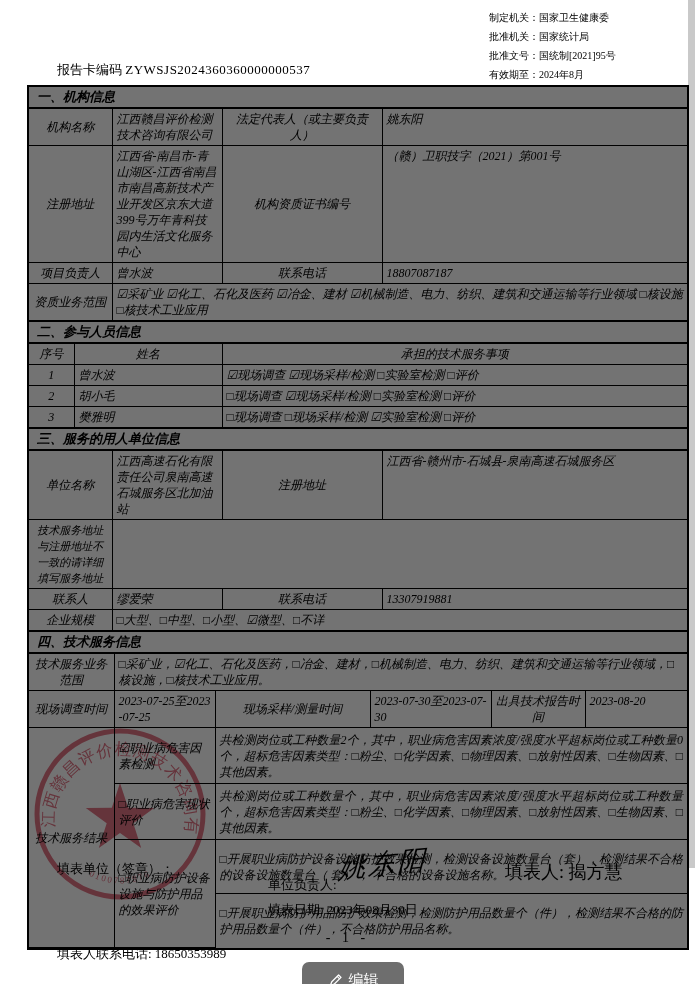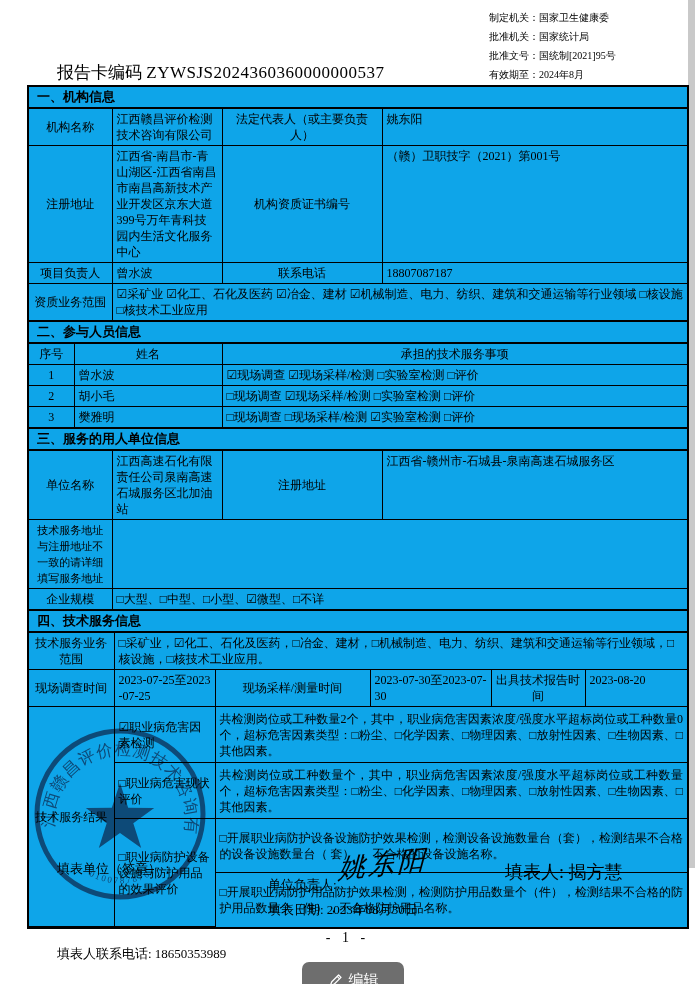--- a/index.html
+++ b/index.html
@@ -7,25 +7,25 @@
     width:695px;height:984px;position:relative;overflow:hidden;
     background:#ffffff;
     font-family:"Liberation Serif","DejaVu Serif",serif;
     color:#000;
   }
   
   .edge-right{position:absolute;top:0;right:0;width:7px;height:868px;background:#c9c9c9;}
 
   
   .admin-header{position:absolute;top:8px;left:489px;font-size:10px;line-height:19px;white-space:nowrap;}
-  .report-code{position:absolute;top:61px;left:57px;font-size:17px;}
+  .report-code{position:absolute;top:61px;left:57px;font-size:13px;}
   .report-code b{font-weight:normal;letter-spacing:.5px;}
 
   
-  .form-wrap{position:absolute;left:27px;top:85px;width:658px;border:2px solid #000;background:#0ea5e9;}
+  .form-wrap{position:absolute;left:27px;top:85px;width:658px;border:2px solid #000;background:#737373;font-style:italic;}
   .sec-title{font-weight:bold;font-size:13px;padding:2px 8px;border-top:2px solid #000;line-height:16px;}
   .sec-title:first-child{border-top:none;}
   table{border-collapse:collapse;table-layout:fixed;width:100%;font-size:12px;line-height:16px;border-top:2px solid #000;}
   td{border:1px solid #000;padding:2px 4px;vertical-align:middle;word-break:break-all;}
   td:first-child{border-left:none;}
   td:last-child{border-right:none;}
   tr:first-child td{border-top:none;}
   tr:last-child td{border-bottom:none;}
   .lbl{text-align:center;}
   .val{text-align:left;}
@@ -145,20 +145,26 @@
     <tbody>
         <tr style="height:54px">
       <td class="lbl">单位名称</td>
       <td class="val">江西高速石化有限责任公司泉南高速石城服务区北加油站</td>
       <td class="lbl">注册地址</td>
       <td class="val" style="vertical-align:top">江西省-赣州市-石城县-泉南高速石城服务区</td>
     </tr>
     <tr style="height:56px">
       <td class="lbl small-lbl">技术服务地址与注册地址不一致的请详细填写服务地址</td>
       <td class="val" colspan="3"></td>
+    </tr>
+    <tr>
+      <td class="lbl">联系人</td>
+      <td class="val">缪爱荣</td>
+      <td class="lbl">联系电话</td>
+      <td class="val">13307919881</td>
     </tr>
     <tr>
       <td class="lbl">企业规模</td>
       <td class="val" colspan="3">□大型、□中型、□小型、☑微型、□不详</td>
     </tr>
   </tbody>
     </table>
 
   <div class="sec-title">四、技术服务信息</div>
   <table>

